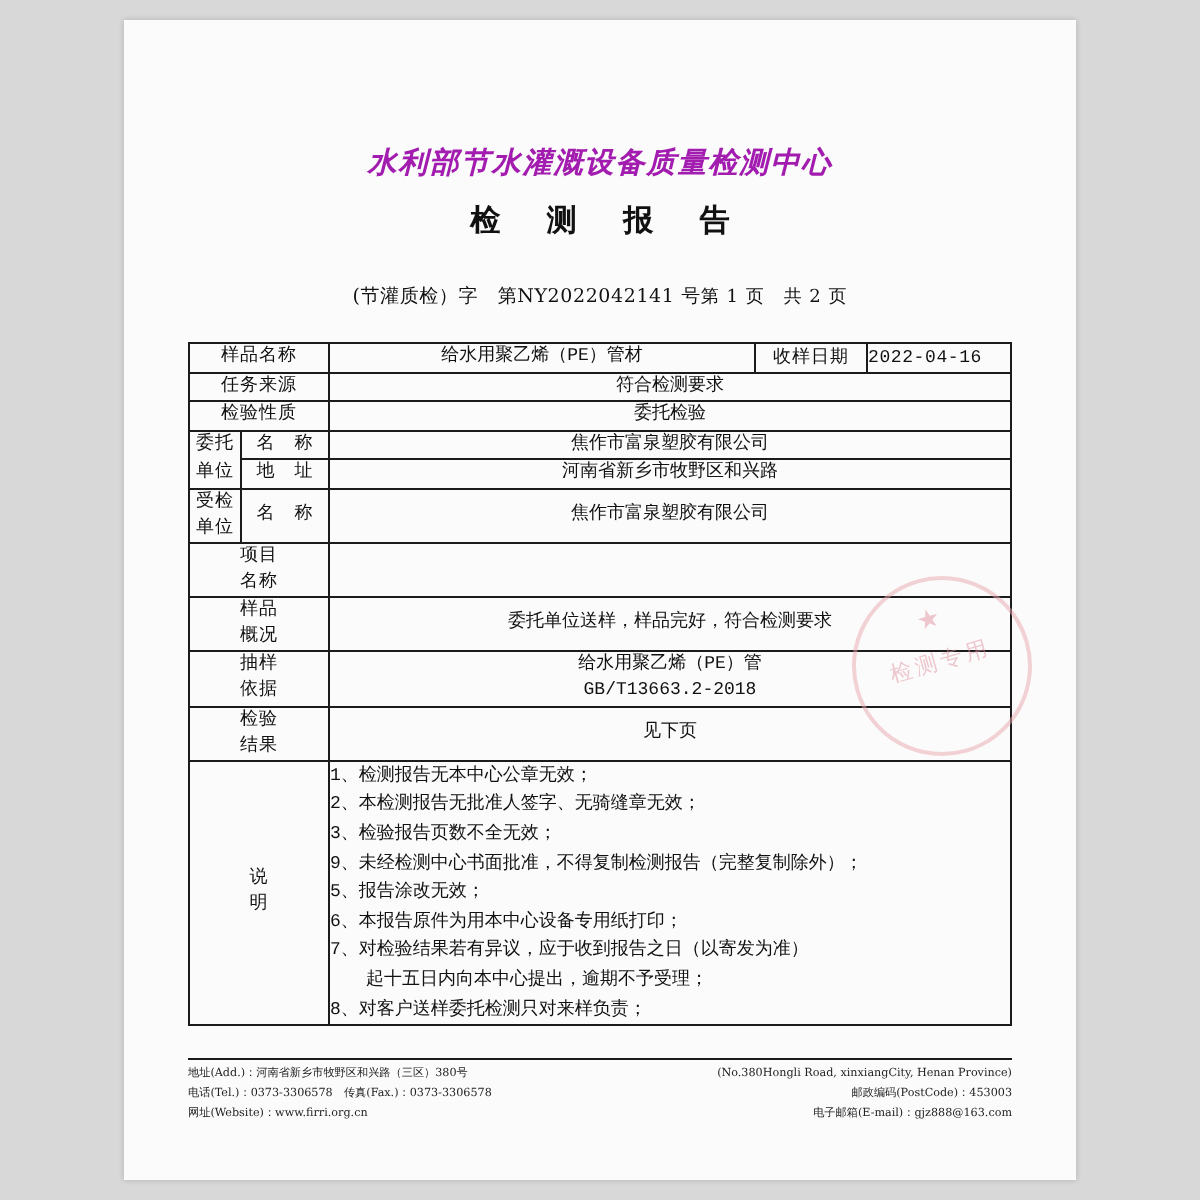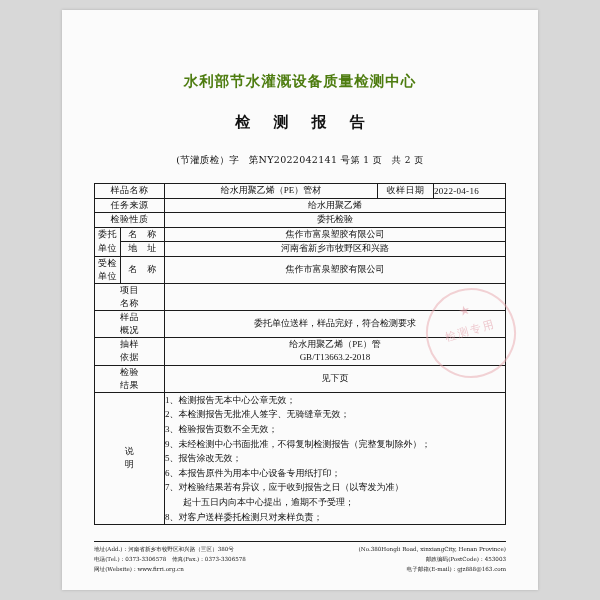--- a/index.html
+++ b/index.html
@@ -21,50 +21,51 @@
     height: 580px;
     background: #fbfbfb;
     box-shadow: 0 0 3px rgba(0,0,0,0.18);
   }
   .doc-title {
     text-align: center;
     font-family: "DejaVu Serif", "Liberation Serif", serif;
     font-weight: bold;
     font-size: 14.5px;
     letter-spacing: 1px;
-    color: #4d7c0f;
+    color: #a21caf;
     margin-top: 62px;
+    font-style: italic;
   }
   .doc-subtitle {
     text-align: center;
     font-family: "DejaVu Serif", "Liberation Serif", serif;
     font-weight: bold;
     font-size: 15px;
     letter-spacing: 9px;
     color: #111;
-    margin-top: 22px;
+    margin-top: 10px;
     padding-left: 9px;
   }
   .meta-row {
     display: flex;
     justify-content: center;
     align-items: flex-end;
     margin: 22px 32px 6px 32px;
     font-size: 9.5px;
     color: #111;
     font-family: "DejaVu Serif", "Liberation Serif", serif;
   }
   .meta-left { letter-spacing: 0.3px; }
   .meta-right { letter-spacing: 0.5px; font-size: 9px; }
   table.main {
     border-collapse: collapse;
     margin: 16px auto;
     width: 412px;
     table-layout: fixed;
-    font-family: Liberation Serif, serif;
+    font-family: Liberation Mono, monospace;
   }
   table.main td {
     border: 1px solid #1b1b1b;
     font-size: 9px;
     color: #111;
     padding: 0;
     vertical-align: middle;
   }
   .lbl {
     width: 44px;
@@ -164,21 +165,21 @@
       <tr>
         <td class="lbl" colspan="2">样品名称</td>
         <td class="val">给水用聚乙烯（PE）管材</td>
         <td class="date-lbl">收样日期</td>
         <td class="date-val">2022-04-16</td>
       </tr>
       <tr>
         <td class="lbl lbl-two" colspan="2">
           <span>任务来源</span>
         </td>
-        <td class="val" colspan="3">给水用聚乙烯</td>
+        <td class="val" colspan="3">符合检测要求</td>
       </tr>
       <tr>
         <td class="lbl" colspan="2">检验性质</td>
         <td class="val" colspan="3">委托检验</td>
       </tr>
       <tr>
         <td class="lbl lbl-two" rowspan="2">
           <span>委托</span>
           <span>单位</span>
         </td>

